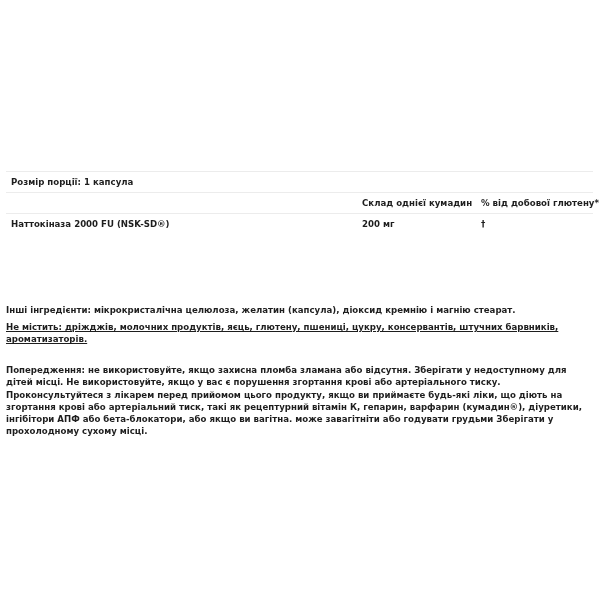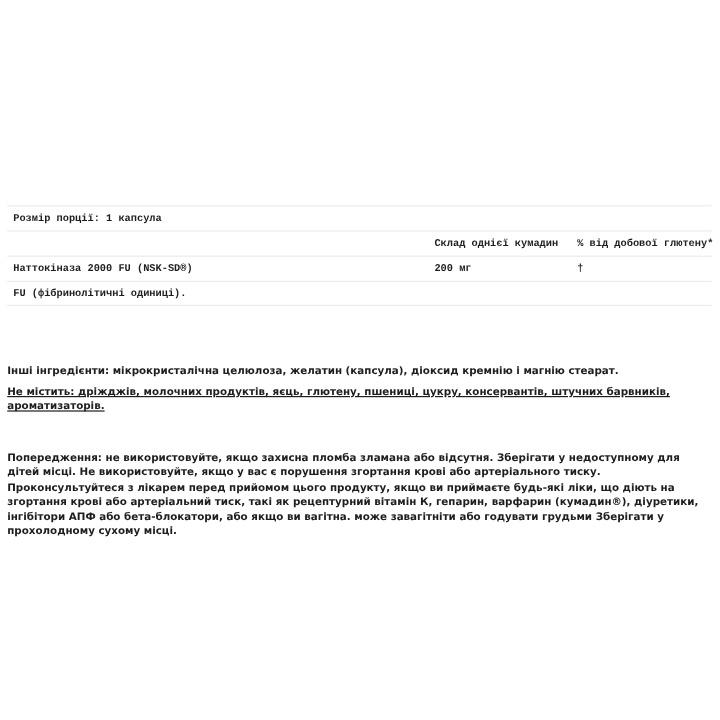--- a/index.html
+++ b/index.html
@@ -1,46 +1,43 @@
 <!DOCTYPE html>
 <html><head>
   <meta charset="utf-8">
   <style>
     html, body { margin: 0; padding: 0; background: #ffffff; }
     body { width: 600px; height: 600px; position: relative; overflow: hidden;
            font-family: "DejaVu Sans", sans-serif; color: #1e1e1e; }
-    .facts { position: absolute; left: 6px; top: 171px; width: 587px; font-family: Liberation Mono, monospace; }
+    .facts { position: absolute; left: 6px; top: 171px; width: 587px; }
     .row { position: relative; border-top: 1px solid #ececec; height: 21px;
            font-size: 8.6px; font-weight: bold; line-height: 21px; padding-left: 5px;
            box-sizing: border-box; white-space: nowrap; }
     .row.last { border-bottom: 1px solid #ececec; }
     .col2 { position: absolute; left: 356px; top: 0; }
     .col3 { position: absolute; left: 475px; top: 0; }
     .text-block { position: absolute; left: 6px; width: 590px; font-size: 8.6px;
                   font-weight: bold; line-height: 12.3px; color: #1e1e1e; }
     #other { top: 304px; }
     #contains { top: 321px; text-decoration: underline; }
-    #warning { top: 376px; }
+    #warning { top: 364px; }
   </style>
 </head>
 <body>
 
 <div class="facts">
   <div class="row">
     <span>Розмір порції: 1 капсула</span>
   </div>
   <div class="row">
     <span class="col2">Склад однієї кумадин</span>
     <span class="col3">% від добової глютену*</span>
   </div>
   <div class="row">
     <span>Наттокіназа 2000 FU (NSK-SD®)</span>
     <span class="col2">200 мг</span>
     <span class="col3">†</span>
   </div>
-  <div class="row last">
-    <span>FU (фібринолітичні одиниці).</span>
-  </div>
 </div>
 
 <div class="text-block" id="other">Інші інгредієнти: мікрокристалічна целюлоза, желатин (капсула), діоксид кремнію і магнію стеарат.</div>
 <div class="text-block" id="contains">Не містить: дріжджів, молочних продуктів, яєць, глютену, пшениці, цукру, консервантів, штучних барвників, ароматизаторів.</div>
 <div class="text-block" id="warning">Попередження: не використовуйте, якщо захисна пломба зламана або відсутня. Зберігати у недоступному для дітей місці. Не використовуйте, якщо у вас є порушення згортання крові або артеріального тиску. Проконсультуйтеся з лікарем перед прийомом цього продукту, якщо ви приймаєте будь-які ліки, що діють на згортання крові або артеріальний тиск, такі як рецептурний вітамін К, гепарин, варфарин (кумадин®), діуретики, інгібітори АПФ або бета-блокатори, або якщо ви вагітна. може завагітніти або годувати грудьми Зберігати у прохолодному сухому місці.</div>
 
 </body></html>

